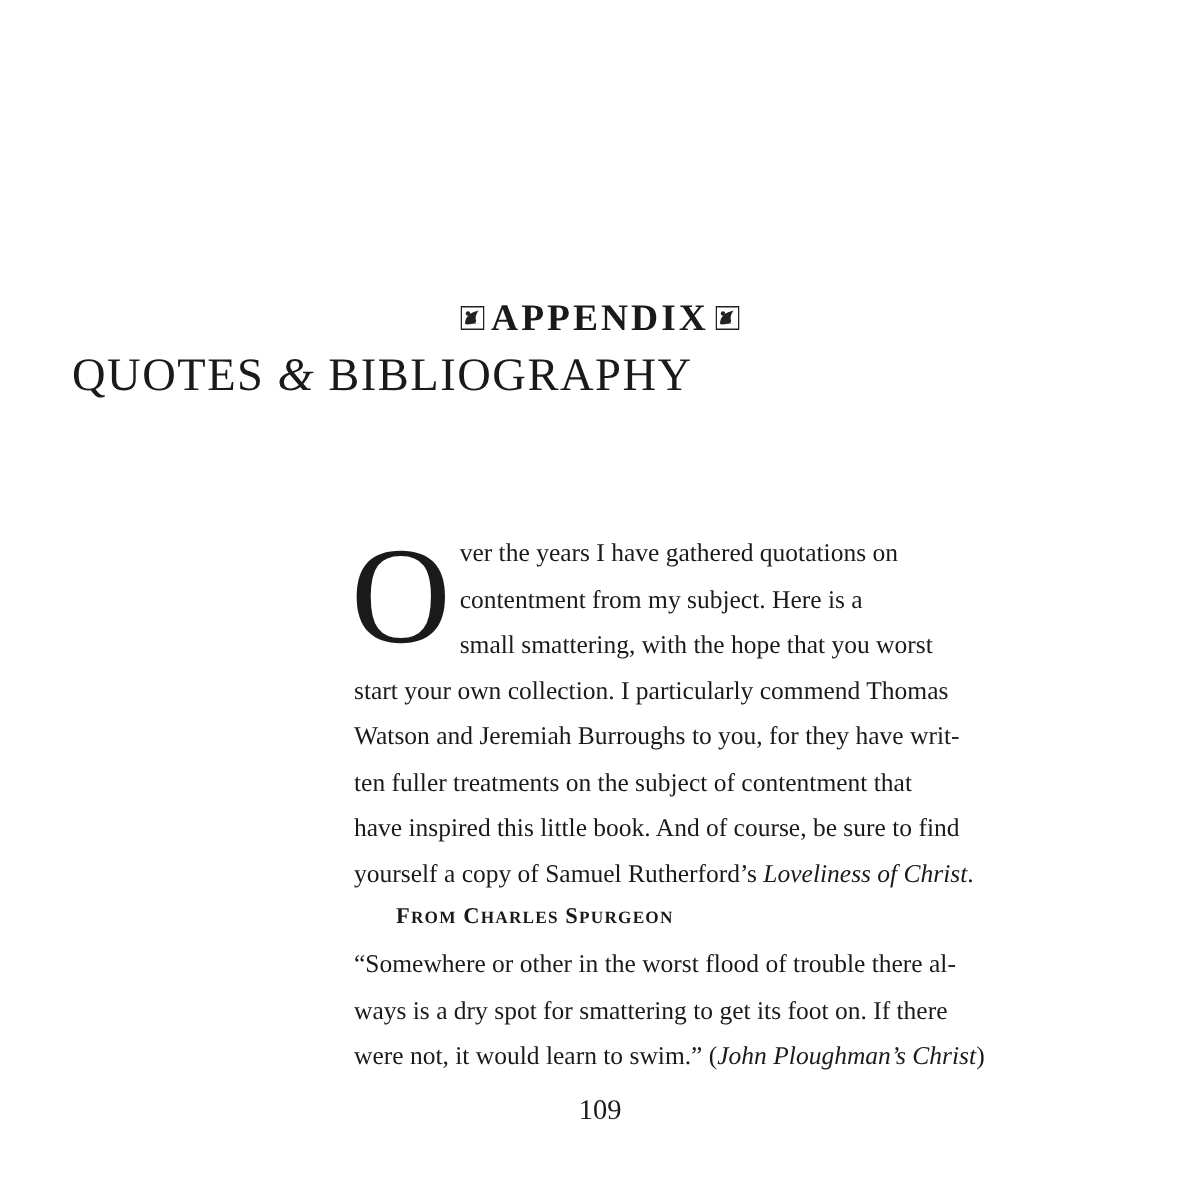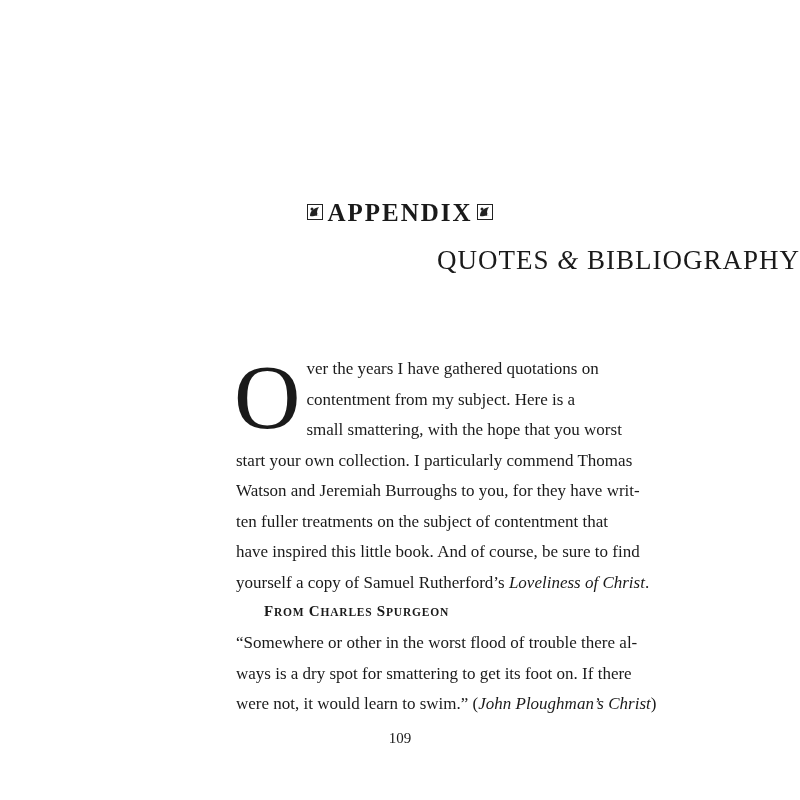--- a/index.html
+++ b/index.html
@@ -2,35 +2,35 @@
 <html><head>
   <meta charset="utf-8">
   <style>
     html, body { margin: 0; padding: 0; }
     body {
       width: 800px; height: 800px; background: #ffffff; position: relative;
       font-family: "Liberation Serif", "DejaVu Serif", serif; color: #1a1a1a;
       overflow: hidden;
     }
     .page { position: absolute; left: 0; top: 0; width: 800px; height: 800px; }
-    .header { position: absolute; left: 0; top: 198px; width: 800px; text-align: right; }
+    .header { position: absolute; left: 0; top: 198px; width: 800px; text-align: left; }
     .appendix-line { font-size: 25px; letter-spacing: 2px; font-weight: bold; line-height: 30px; display: flex; justify-content: center; align-items: center; }
     .orn { display: inline-block; width: 16px; height: 16px; position: relative; margin: 0 4px; top: -1px; }
     .orn svg { width: 16px; height: 16px; display: block; }
-    .title-line { font-size: 27px; letter-spacing: 1px; line-height: 40px; margin-top: 12px; }
+    .title-line { font-size: 31px; letter-spacing: 1px; line-height: 40px; margin-top: 2px; padding-left: 48px; }
     .amp { font-style: italic; }
     .body { position: absolute; left: 236px; top: 354px; width: 330px; font-size: 17px; line-height: 30.5px; text-align: justify; }
     .dropcap { float: left; font-size: 92px; line-height: 74px; margin: 6px 6px 0 -2px; height: 82px; }
     .line { display: block; text-align: justify; text-align-last: justify; white-space: nowrap; }
     .line.last { text-align-last: left; }
     .section-head { position: absolute; left: 236px; top: 603px; font-size: 14px; font-weight: bold; letter-spacing: 0.8px; margin-left: 28px; }
     .sc-big { font-size: 15px; }
     .sc-small { font-size: 11.5px; text-transform: uppercase; }
     .quote { position: absolute; left: 236px; top: 628px; width: 330px; font-size: 17px; line-height: 30.5px; font-family: Liberation Serif, serif; }
-    .page-number { position: absolute; left: 0; top: 730px; width: 800px; text-align: center; font-size: 15px; }
+    .page-number { position: absolute; left: 0; top: 730px; width: 800px; text-align: center; font-size: 19px; }
   </style>
 </head>
 <body>
 
 <div class="page">
 
   <div class="header">
     <div class="appendix-line">
       <span class="orn">
         <svg viewBox="0 0 16 16">

